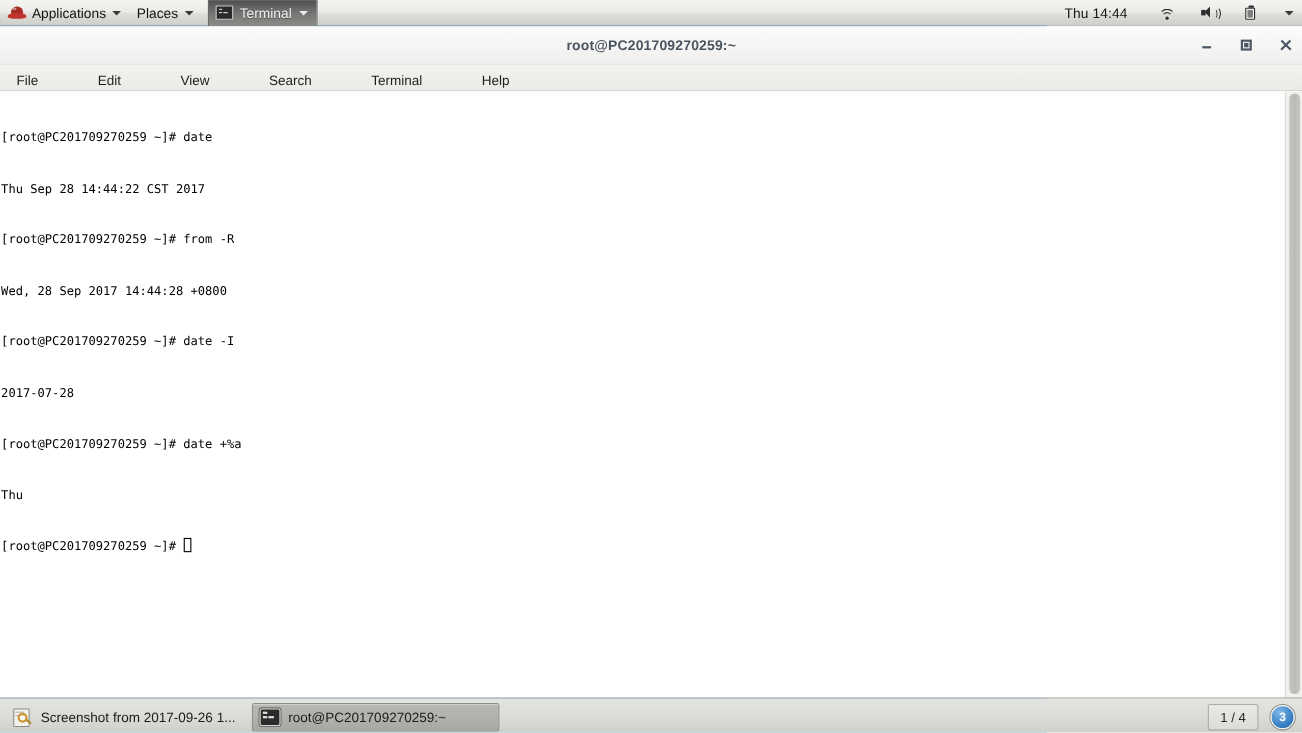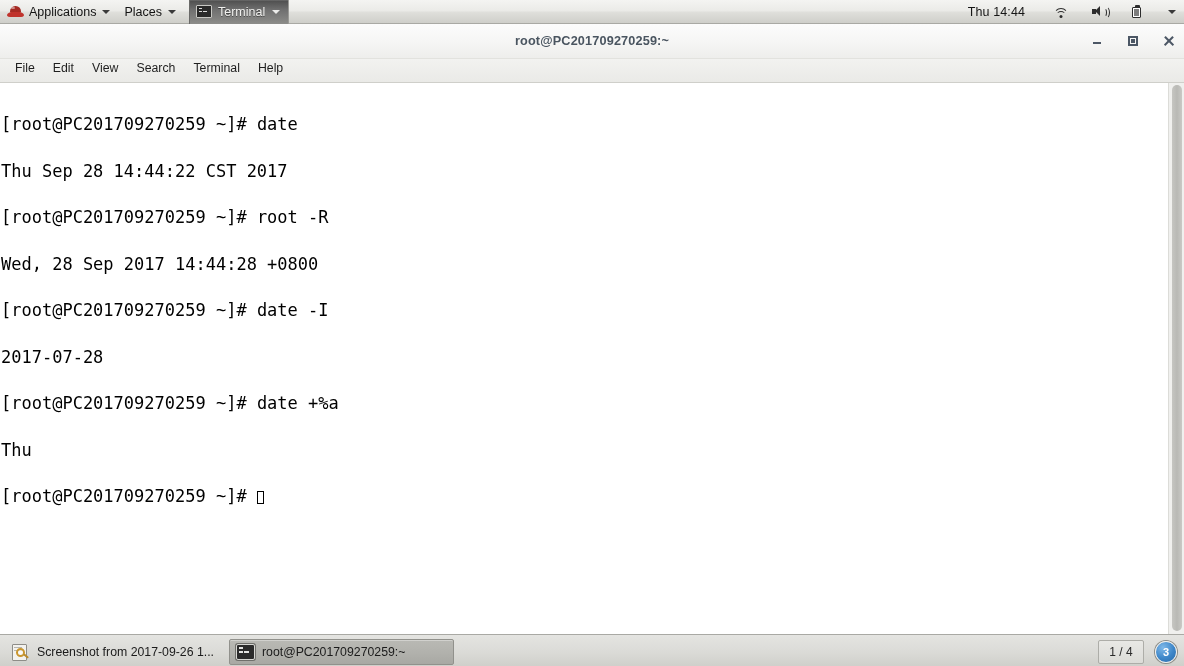--- a/index.html
+++ b/index.html
@@ -228,23 +228,24 @@
     content: ""; position: absolute; left: 1px; top: 6px;
     width: 12px; height: 2.4px; background: #4c5765;
   }
   .wbtn-close::before { transform: rotate(45deg); }
   .wbtn-close::after  { transform: rotate(-45deg); }
 
   #menubar {
     height: 24px;
     background: linear-gradient(to bottom, #f2f2f0 0%, #eaeae7 100%);
     border-bottom: 1px solid #cfcfca;
-    display: flex; align-items: flex-start;
+    display: flex; align-items: flex-end;
     padding-left: 6px;
     box-sizing: border-box;
+    gap: 36px;
   }
   .mb-item {
     font-size: 12.3px;
     color: #1f1f1f;
     padding: 2px 9px;
     cursor: default;
     border-radius: 2px;
   }
 
   
@@ -255,21 +256,21 @@
     overflow: hidden;
   }
   #term-body {
     position: absolute;
     left: 0; top: 0;
     right: 16px;
     bottom: 0;
     padding: 3px 0 0 1px;
     box-sizing: border-box;
     font-family: "DejaVu Sans Mono", "Liberation Mono", monospace;
-    font-size: 17px;
+    font-size: 11px;
     line-height: 15.5px;
     color: #000000;
     white-space: pre;
     overflow: hidden;
   }
   .tline { height: 15.5px; }
   .cursor-box {
     display: inline-block;
     width: 7.5px;
     height: 13px;
@@ -481,21 +482,21 @@
       <span class="mb-item">View</span>
       <span class="mb-item">Search</span>
       <span class="mb-item">Terminal</span>
       <span class="mb-item">Help</span>
     </div>
 
     <div id="term-wrap">
       <div id="term-body">
         <div class="tline"><span>[root@PC201709270259 ~]# </span><span>date</span></div>
         <div class="tline"><span>Thu Sep 28 14:44:22 CST 2017</span></div>
-        <div class="tline"><span>[root@PC201709270259 ~]# </span><span>root -R</span></div>
+        <div class="tline"><span>[root@PC201709270259 ~]# </span><span>from -R</span></div>
         <div class="tline"><span>Wed, 28 Sep 2017 14:44:28 +0800</span></div>
         <div class="tline"><span>[root@PC201709270259 ~]# </span><span>date -I</span></div>
         <div class="tline"><span>2017-07-28</span></div>
         <div class="tline"><span>[root@PC201709270259 ~]# </span><span>date +%a</span></div>
         <div class="tline"><span>Thu</span></div>
         <div class="tline"><span>[root@PC201709270259 ~]# </span><span class="cursor-box"></span></div>
       </div>
 
       <div id="term-scrollbar">
         <div class="thumb"></div>

